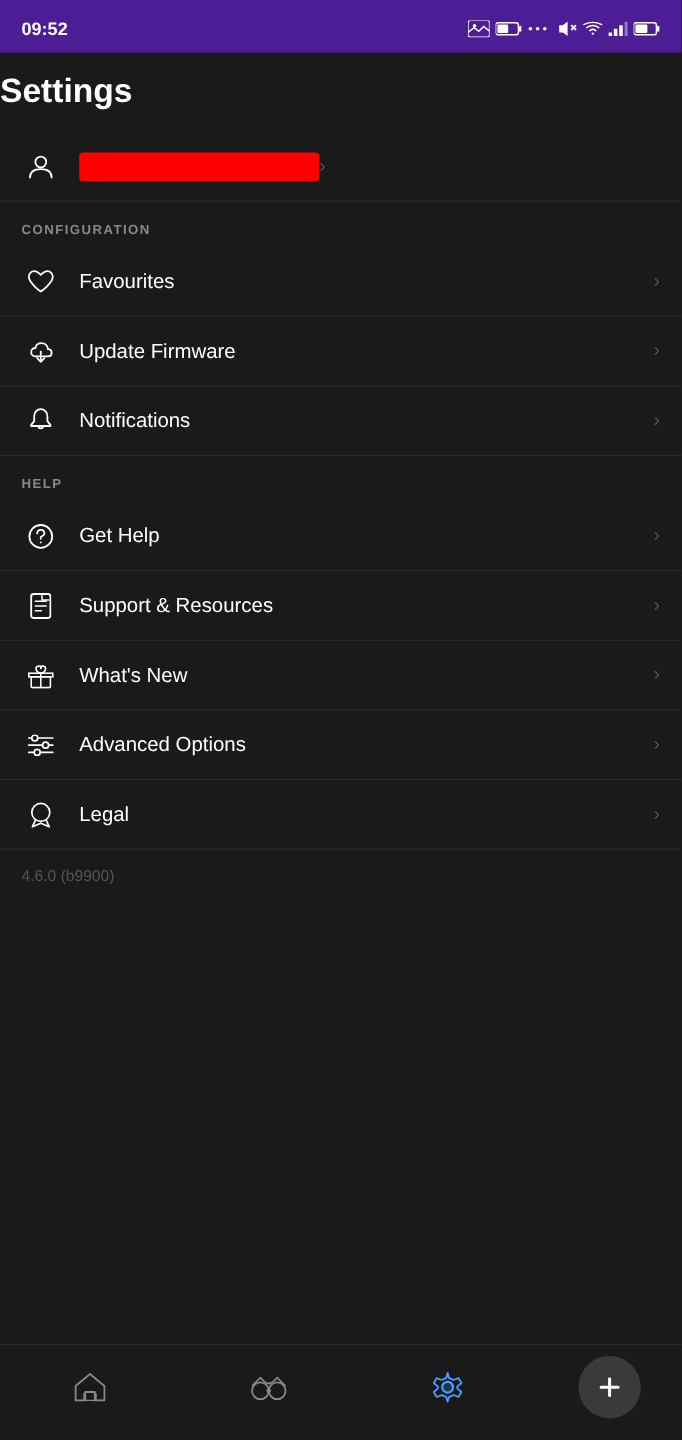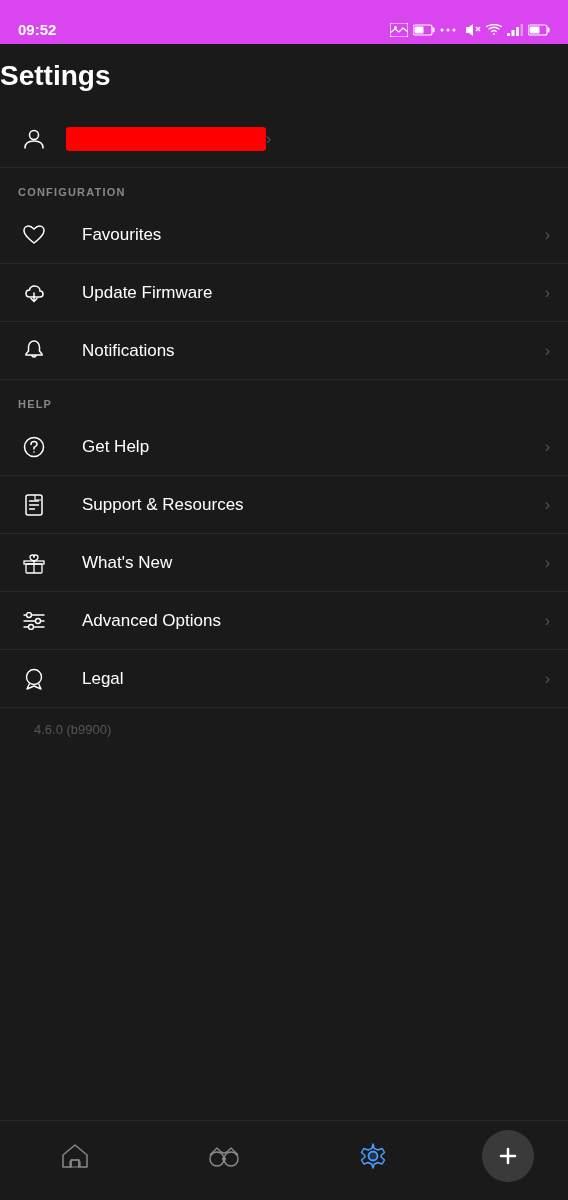--- a/index.html
+++ b/index.html
@@ -11,23 +11,23 @@
       background: #1a1a1a;
       color: #ffffff;
       font-family: -apple-system, BlinkMacSystemFont, 'Helvetica Neue', Arial, sans-serif;
       overflow-x: hidden;
     }
 
     
     .status-bar {
       display: flex;
       justify-content: space-between;
-      align-items: flex-end;
+      align-items: center;
       padding: 10px 18px 6px;
-      background: #d946ef;
+      background: #4c1d95;
       height: 44px;
     }
     .status-time {
       font-size: 15px;
       font-weight: 600;
       color: #fff;
     }
     .status-icons {
       display: flex;
       align-items: center;
@@ -74,39 +74,38 @@
       align-items: center;
       justify-content: center;
       flex-shrink: 0;
       margin-right: 16px;
     }
     .list-item-label {
       flex: 1;
       font-size: 17px;
       font-weight: 400;
       color: #fff;
-      margin-left: 16px;
     }
     .list-item-chevron {
       color: #555;
       font-size: 16px;
       font-weight: 300;
     }
 
     
     .account-redacted {
       height: 24px;
       width: 200px;
       background: #ff0000;
       border-radius: 3px;
     }
 
     
     .version-text {
-      padding: 14px 34px;
+      padding: 14px 18px;
       font-size: 13px;
       color: #555;
     }
 
     
     .bottom-nav {
       position: fixed;
       bottom: 0;
       left: 0;
       width: 568px;

